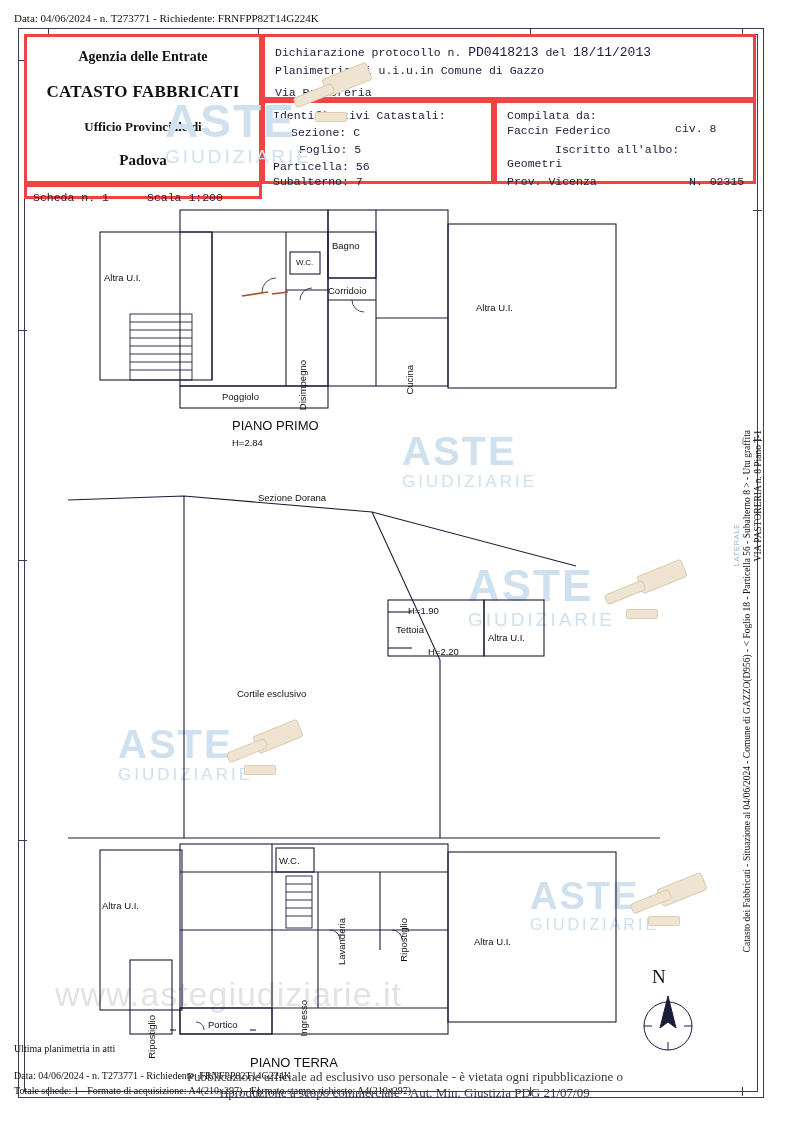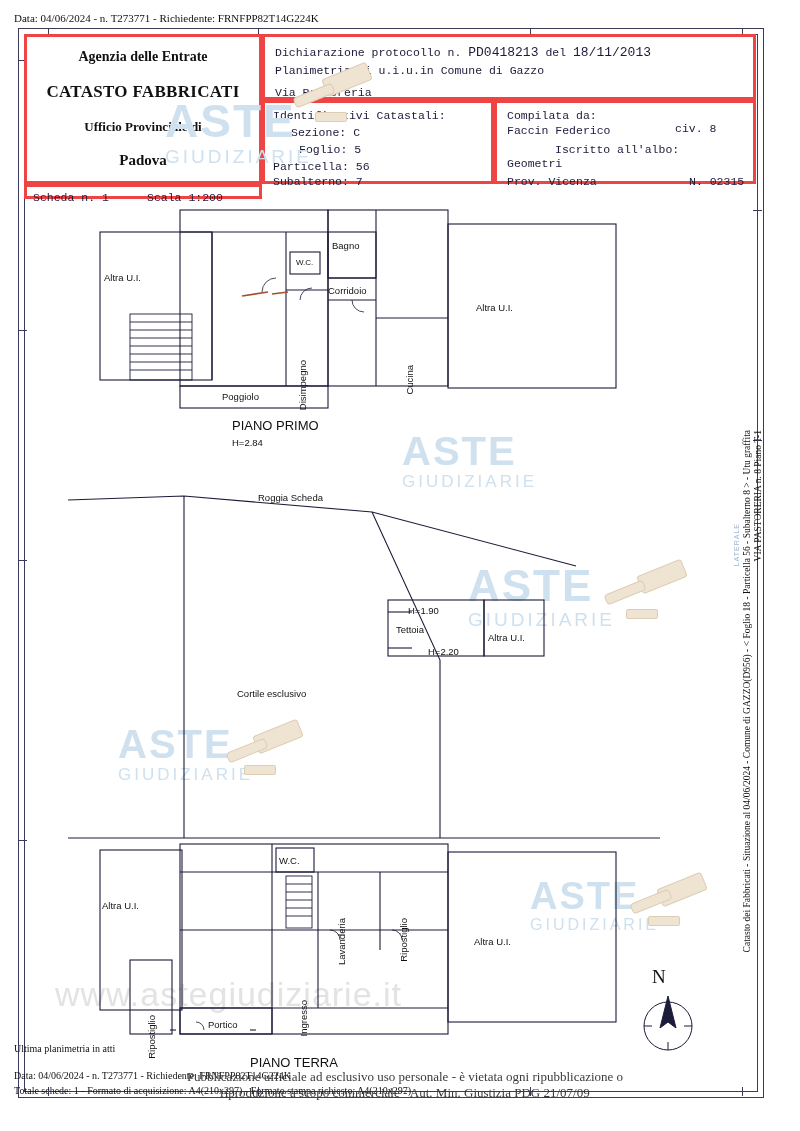--- a/index.html
+++ b/index.html
@@ -315,21 +315,21 @@
   <div class="lbl" style="left:332px;top:240px;">Bagno</div>
   <div class="lbl sm" style="left:296px;top:258px;">W.C.</div>
   <div class="lbl" style="left:328px;top:285px;">Corridoio</div>
   <div class="lbl v" style="left:297px;top:360px;">Disimpegno</div>
   <div class="lbl v" style="left:404px;top:365px;">Cucina</div>
   <div class="lbl" style="left:222px;top:391px;">Poggiolo</div>
   <div class="lbl" style="left:476px;top:302px;">Altra U.I.</div>
   <div class="lbl big" style="left:232px;top:418px;">PIANO PRIMO</div>
   <div class="lbl" style="left:232px;top:437px;">H=2.84</div>
 
-  <div class="lbl" style="left:258px;top:492px;">Roggia Scheda</div>
+  <div class="lbl" style="left:258px;top:492px;">Sezione Dorana</div>
   <div class="lbl" style="left:237px;top:688px;">Cortile esclusivo</div>
   <div class="lbl" style="left:408px;top:605px;">H=1.90</div>
   <div class="lbl" style="left:396px;top:624px;">Tettoia</div>
   <div class="lbl" style="left:428px;top:646px;">H=2.20</div>
   <div class="lbl" style="left:488px;top:632px;">Altra U.I.</div>
 
   <div class="lbl" style="left:102px;top:900px;">Altra U.I.</div>
   <div class="lbl" style="left:279px;top:855px;">W.C.</div>
   <div class="lbl v" style="left:336px;top:918px;">Lavanderia</div>
   <div class="lbl v" style="left:398px;top:918px;">Ripostiglio</div>

